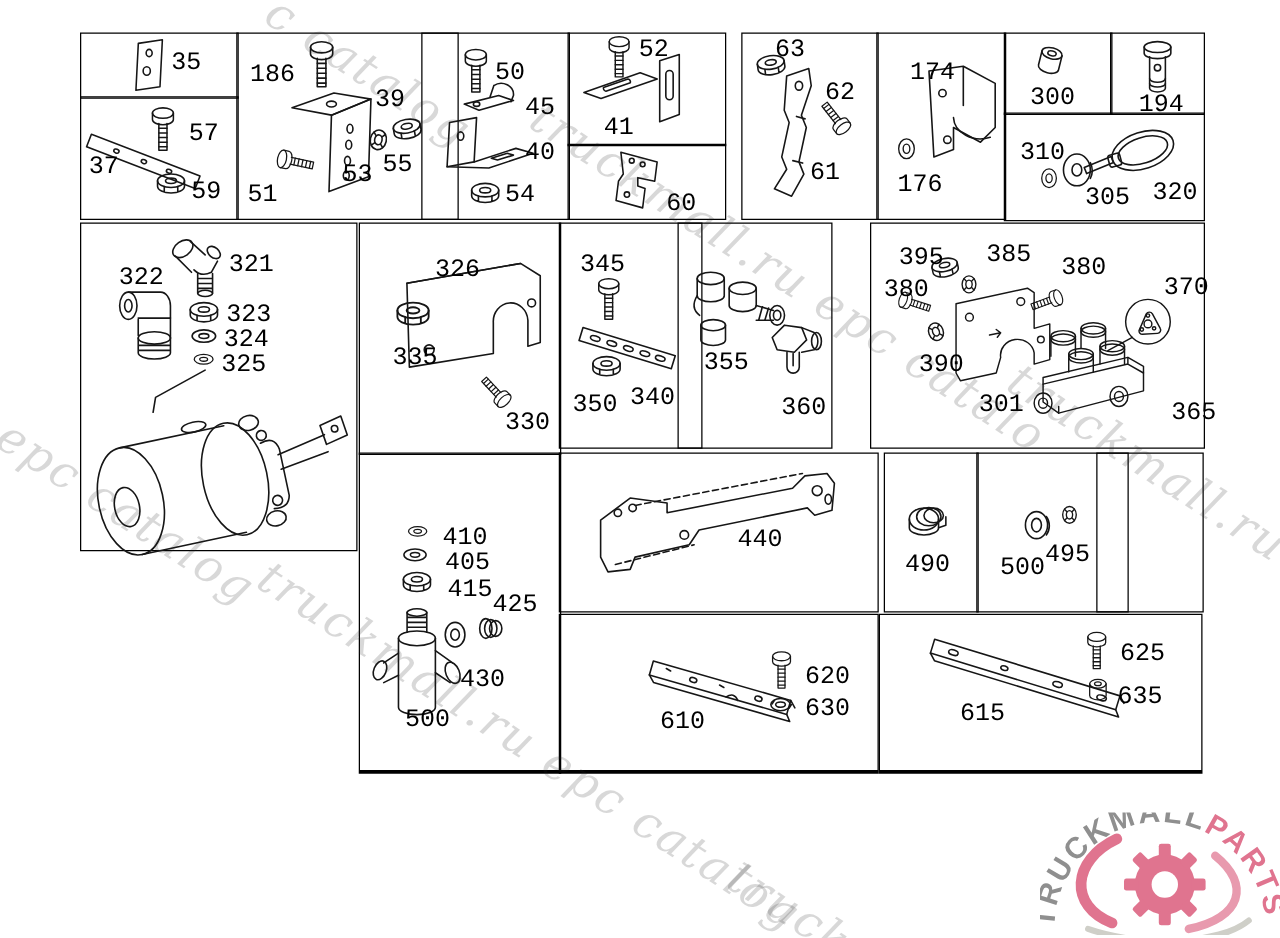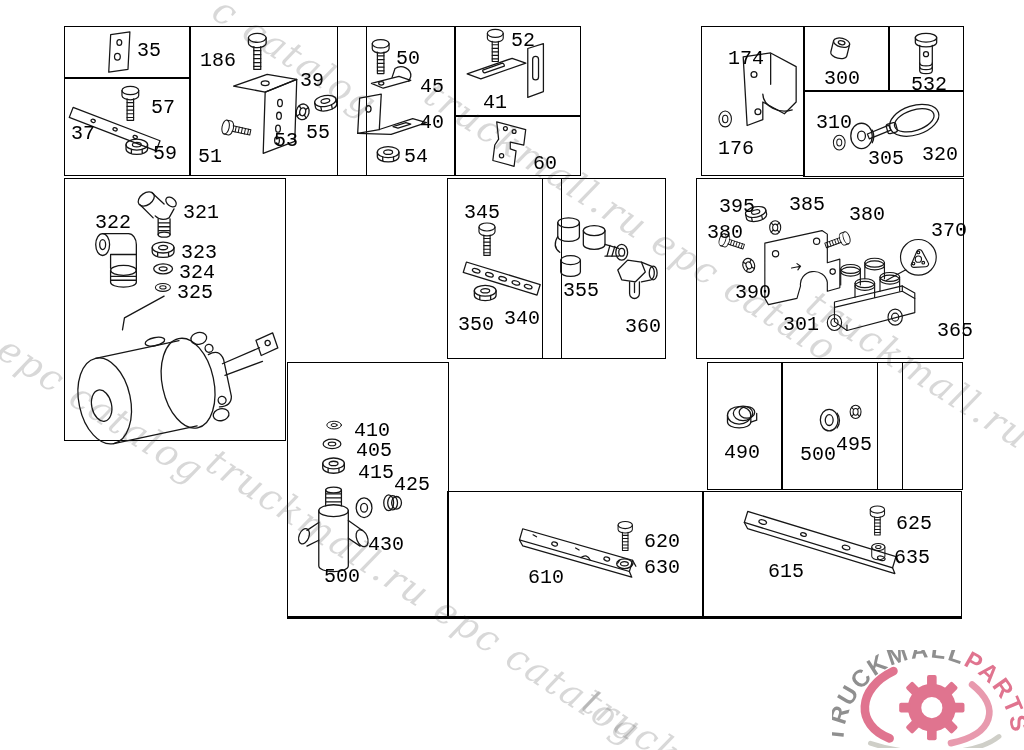--- a/index.html
+++ b/index.html
@@ -160,20 +160,38 @@
       <path d="M42 6 L72 14 L70 30 L56 27 L56 34 L62 36 L60 52 L38 46 L40 30 L44 24 Z"></path>
       <circle cx="51" cy="13" r="2"></circle>
             <circle cx="60" cy="16" r="2"></circle>
             <circle cx="47" cy="41" r="2.2"></circle>
     </g>
   </g>
       </svg>
   <span class="lbl" style="left:78px;top:38px">60</span>
 </div>
 
+<div class="cell" style="left:593px;top:26px;width:110px;height:150px">
+  <svg class="d" viewBox="0 0 110 150">
+        <g class="ln">
+    <use href="#p-nut" transform="translate(10,16) rotate(-8 13 7)"></use>
+    <g transform="translate(92,74) rotate(142)">
+            <use href="#p-bolt" transform="scale(0.78)"></use>
+          </g>
+    <g>
+      <path d="M36 34 L54 28 L56 42 L48 66 L52 76 L46 104 L50 114 L40 132 L26 126 L36 110 L32 100 L38 72 L34 62 Z"></path>
+      <ellipse cx="46" cy="42" rx="3" ry="3.6"></ellipse>
+      <path d="M44 67 l7 2 M41 103 l8 2"></path>
+    </g>
+  </g>
+      </svg>
+  <span class="lbl" style="left:26px;top:4px">63</span>
+  <span class="lbl" style="left:66px;top:38px">62</span>
+  <span class="lbl" style="left:54px;top:102px">61</span>
+</div>
 
 <div class="cell" style="left:701px;top:26px;width:104px;height:150px">
   <svg class="d" viewBox="0 0 104 150">
         <g class="ln">
     <g>
       <path d="M42 30 L70 26 L96 40 L96 76 L84 88 L62 76 L62 94 L46 100 Z"></path>
       <path d="M70 27 L70 58"></path>
       <circle cx="53" cy="48" r="3"></circle>
             <circle cx="57" cy="86" r="3"></circle>
       <path d="M62 68 a22 18 0 0 0 30 16"></path>
@@ -199,21 +217,21 @@
         <g class="ln">
     <g transform="translate(26,6)">
       <ellipse cx="12" cy="5" rx="11" ry="4.5"></ellipse>
       <path d="M1 5 v5 a11 4.5 0 0 0 22 0 v-5"></path>
       <path d="M5.5 13 v26 a6.5 3 0 0 0 13 0 v-26"></path>
       <circle cx="12" cy="22" r="2.6"></circle>
       <path d="M5.5 31 a6.5 3 0 0 0 13 0 M5.5 35 a6.5 3 0 0 0 13 0"></path>
     </g>
   </g>
       </svg>
-  <span class="lbl" style="left:22px;top:48px">532</span>
+  <span class="lbl" style="left:22px;top:48px">194</span>
 </div>
 
 <div class="cell" style="left:803px;top:90px;width:161px;height:87px">
   <svg class="d" viewBox="0 0 161 87">
         <g class="ln">
     <use href="#p-grommet" transform="translate(28,44) scale(0.8)"></use>
     <g transform="translate(46,32)">
       <ellipse cx="12" cy="14" rx="11" ry="13"></ellipse>
             <ellipse cx="12" cy="14" rx="4" ry="5"></ellipse>
       <path d="M23 8 a11 13 0 0 1 0 13"></path>
@@ -271,20 +289,41 @@
     </g>
   </g>
       </svg>
   <span class="lbl" style="left:30px;top:34px">322</span>
   <span class="lbl" style="left:118px;top:24px">321</span>
   <span class="lbl" style="left:116px;top:64px">323</span>
   <span class="lbl" style="left:114px;top:84px">324</span>
   <span class="lbl" style="left:112px;top:104px">325</span>
 </div>
 
+<div class="cell" style="left:287px;top:178px;width:162px;height:186px">
+  <svg class="d" viewBox="0 0 162 186">
+        <g class="ln">
+    <g>
+      <path d="M38 48 L130 32 L146 42 L146 96 L136 99 L136 78 a14 15 0 0 0 -28 2 L108 105 L40 116 Z"></path>
+      <path d="M38 48 L130 32"></path>
+      <circle cx="56" cy="102" r="4"></circle>
+            <circle cx="139" cy="64" r="3.2"></circle>
+    </g>
+    <g transform="translate(28,62)">
+            <use href="#p-nut" transform="scale(1.15)"></use>
+          </g>
+    <g transform="translate(126,140) rotate(137)">
+            <use href="#p-bolt" transform="scale(0.75)"></use>
+          </g>
+  </g>
+      </svg>
+  <span class="lbl" style="left:60px;top:28px">326</span>
+  <span class="lbl" style="left:26px;top:98px">335</span>
+  <span class="lbl" style="left:116px;top:150px">330</span>
+</div>
 
 <div class="cell" style="left:447px;top:178px;width:115px;height:181px">
   <svg class="d" viewBox="0 0 97 181">
         <g class="ln">
     <use href="#p-bolt" transform="translate(20,44) scale(0.9)"></use>
     <g transform="translate(10,84) rotate(17)">
       <rect width="78" height="11"></rect>
       <ellipse cx="12" cy="5.5" rx="4" ry="2"></ellipse>
             <ellipse cx="26" cy="5.5" rx="4" ry="2"></ellipse>
             <ellipse cx="40" cy="5.5" rx="4" ry="2"></ellipse>
@@ -411,20 +450,37 @@
   </g>
       </svg>
   <span class="lbl" style="left:66px;top:58px">410</span>
   <span class="lbl" style="left:68px;top:78px">405</span>
   <span class="lbl" style="left:70px;top:100px">415</span>
   <span class="lbl" style="left:106px;top:112px">425</span>
   <span class="lbl" style="left:80px;top:172px">430</span>
   <span class="lbl" style="left:36px;top:204px">500</span>
 </div>
 
+<div class="cell" style="left:447px;top:362px;width:256px;height:128px">
+  <svg class="d" viewBox="0 0 256 128">
+        <g class="ln">
+    <g>
+      <path d="M32 54 L56 36 L86 40 L86 48 L188 28 L198 18 L216 16 L222 24 L220 46 L206 50 L200 44 L112 62 L104 74 L60 84 L56 94 L38 96 L32 84 Z"></path>
+      <path d="M60 42 L196 16" stroke-dasharray="5 3"></path>
+      <path d="M44 90 L108 74" stroke-dasharray="5 3"></path>
+      <circle cx="46" cy="48" r="3"></circle>
+            <circle cx="58" cy="44" r="3"></circle>
+            <circle cx="100" cy="66" r="3.5"></circle>
+      <circle cx="208" cy="30" r="4"></circle>
+            <ellipse cx="217" cy="37" rx="2.6" ry="4"></ellipse>
+    </g>
+  </g>
+      </svg>
+  <span class="lbl" style="left:142px;top:60px">440</span>
+</div>
 
 <div class="cell" style="left:707px;top:362px;width:76px;height:128px">
   <svg class="d" viewBox="0 0 76 128">
         <g class="ln">
     <g transform="translate(18,42)">
       <ellipse cx="14" cy="11" rx="12" ry="9"></ellipse>
             <ellipse cx="18" cy="9" rx="10" ry="7.5"></ellipse>
             <ellipse cx="22" cy="8" rx="8" ry="6"></ellipse>
       <path d="M2 11 v7 a12 6 0 0 0 24 0 v-7"></path>
       <path d="M26 18 l6 -2 v-7"></path>

